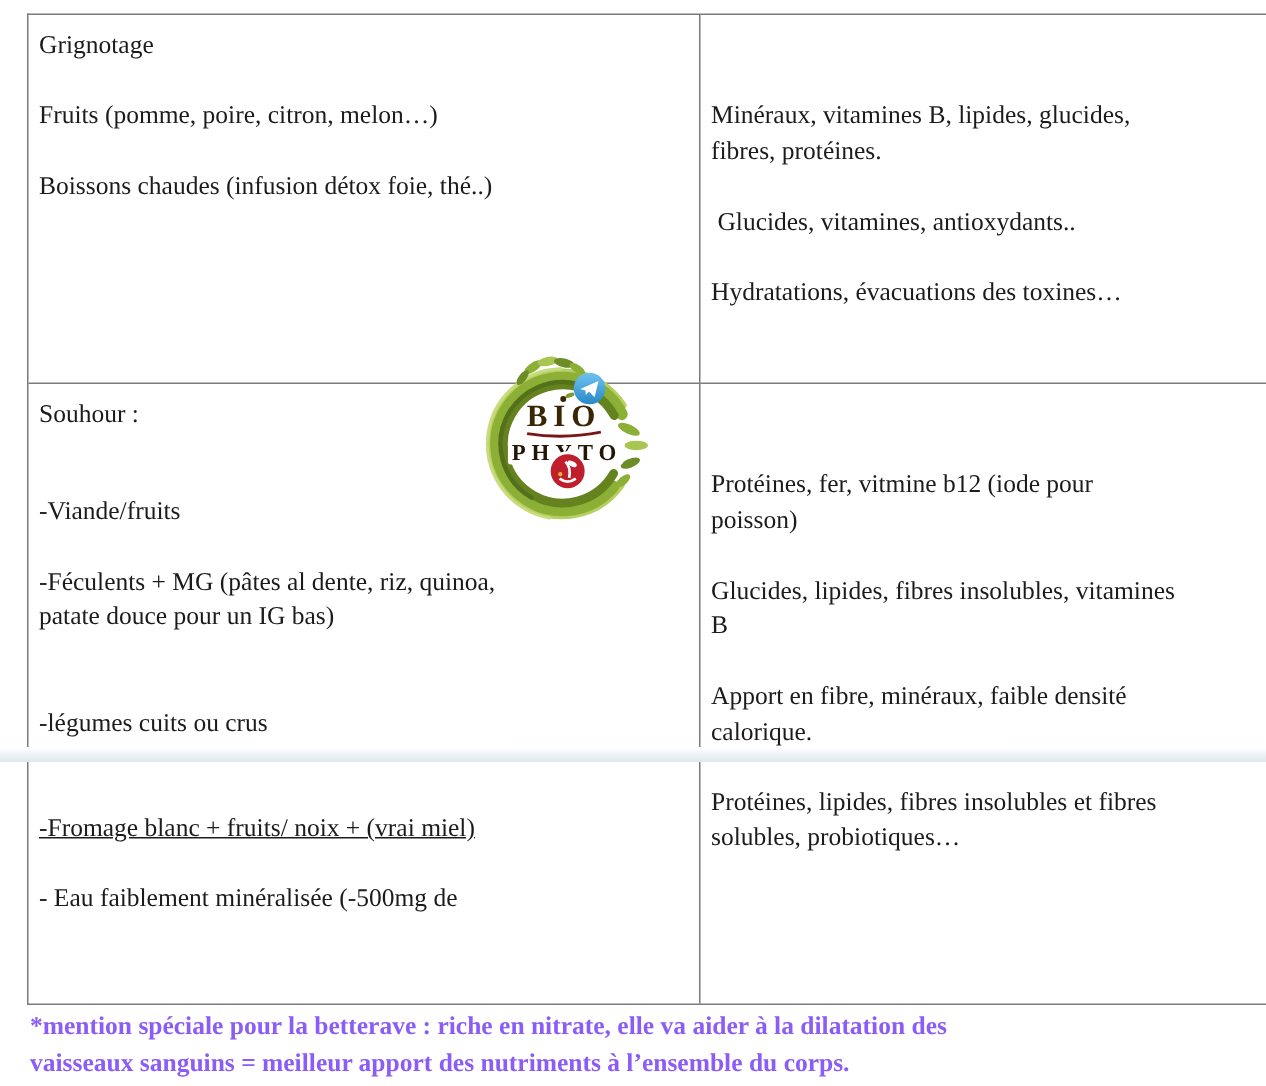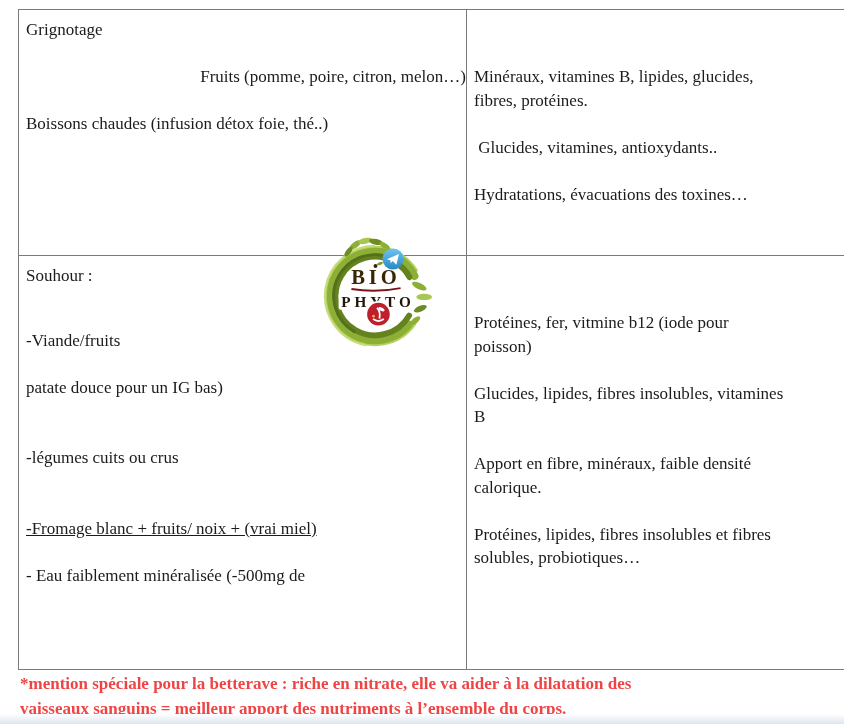--- a/index.html
+++ b/index.html
@@ -1,56 +1,56 @@
 <!DOCTYPE html>
 <html><head>
 <meta charset="utf-8">
 <style>
   * { margin:0; padding:0; box-sizing:border-box; }
   html,body { width:844px; height:724px; overflow:hidden; background:#fff; }
   .page {
-    position:relative; width:844px; height:724px; background:#ffffff;
+    position:relative; width:844px; height:508px; background:#ffffff;
     font-family:"Liberation Serif","DejaVu Serif",serif; color:#1b1b1b;
   }
   .doc-table {
     position:absolute; left:18px; top:9px; width:834px; height:661px;
     border:1.5px solid #7b7b7b; border-right:none;
     display:grid; grid-template-columns:448px 1fr; grid-template-rows:246px 1fr;
   }
   .cell { padding:8px 0 0 7px; font-size:17px; line-height:23.5px; }
   .cell.col0 { border-right:1.5px solid #7b7b7b; }
   .cell.row0 { border-bottom:1.5px solid #7b7b7b; }
   .cell .line { white-space:pre; }
   .logo-wrap { position:absolute; left:316px; top:235px; width:118px; height:118px;text-align:center; }
   .logo-wrap svg { display:block; width:100%; height:100%; }
   .tg-wrap { position:absolute; left:382px; top:248px; width:22px; height:22px; }
   .tg-wrap svg { display:block; width:100%; height:100%; }
   .footnote {
     position:absolute; left:20px; top:671px; width:690px;
-    font-size:17px; line-height:25px; font-weight:bold; color:#ef4444;
+    font-size:17px; line-height:25px; font-weight:bold; color:#8b5cf6;
   }
   .footnote .line { white-space:pre; }
   .bottom-strip {
     position:absolute; left:0; bottom:0; width:100%; height:10px;
     background:linear-gradient(#ffffff, #dde6ef);
   }
   .logo-bio-text { font-family:"Liberation Serif",serif; font-weight:bold; font-size:21px; letter-spacing:4px; fill:#3a2605; }
   .logo-phyto-text { font-family:"Liberation Serif",serif; font-weight:bold; font-size:15.5px; letter-spacing:4px; fill:#231607; }
 </style>
 </head>
 <body>
 
 <div class="page">
 
   <div class="doc-table">
     <div class="cell row0 col0" style="padding-top: 8px;">
         <div style="margin-bottom: 23.5px;">
           <div class="line">Grignotage</div>
         </div>
-        <div style="margin-bottom: 23.5px; text-align: right;">
+        <div style="margin-bottom: 23.5px;">
           <div class="line">Fruits (pomme, poire, citron, melon…)</div>
         </div>
         <div style="margin-bottom: 0px;">
           <div class="line">Boissons chaudes (infusion détox foie, thé..)</div>
         </div>
       </div>
     <div class="cell row0 col1" style="padding-top: 55px;">
         <div style="margin-bottom: 23.5px;">
           <div class="line">Minéraux, vitamines B, lipides, glucides,</div>
           <div class="line">fibres, protéines.</div>
@@ -63,20 +63,21 @@
         </div>
       </div>
     <div class="cell row1 col0" style="padding-top: 8px;">
         <div style="margin-bottom: 41px;">
           <div class="line">Souhour :</div>
         </div>
         <div style="margin-bottom: 23.5px;">
           <div class="line">-Viande/fruits</div>
         </div>
         <div style="margin-bottom: 47px;">
+          <div class="line">-Féculents + MG (pâtes al dente, riz, quinoa,</div>
           <div class="line">patate douce pour un IG bas)</div>
         </div>
         <div style="margin-bottom: 47px;">
           <div class="line">-légumes cuits ou crus</div>
         </div>
         <div style="margin-bottom: 23.5px; text-decoration: underline;">
           <div class="line">-Fromage blanc + fruits/ noix + (vrai miel)</div>
         </div>
         <div style="margin-bottom: 0px;">
           <div class="line">- Eau faiblement minéralisée (-500mg de</div>

